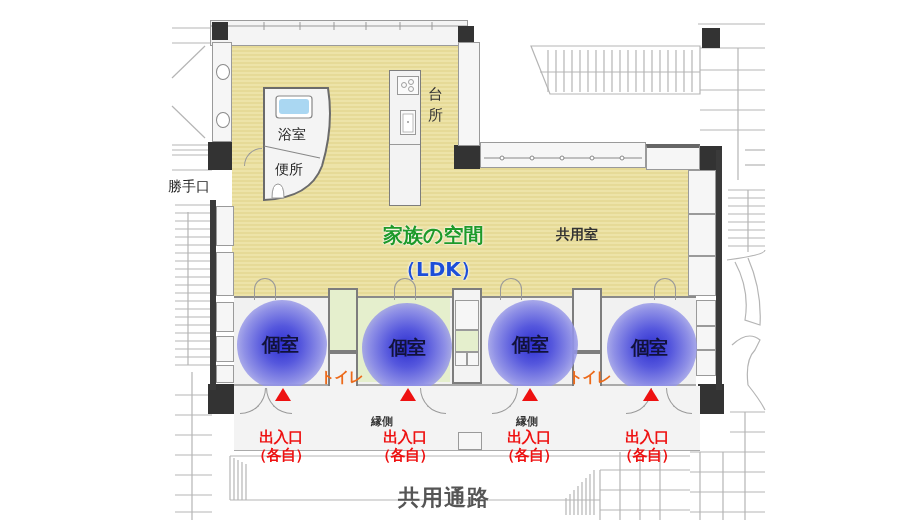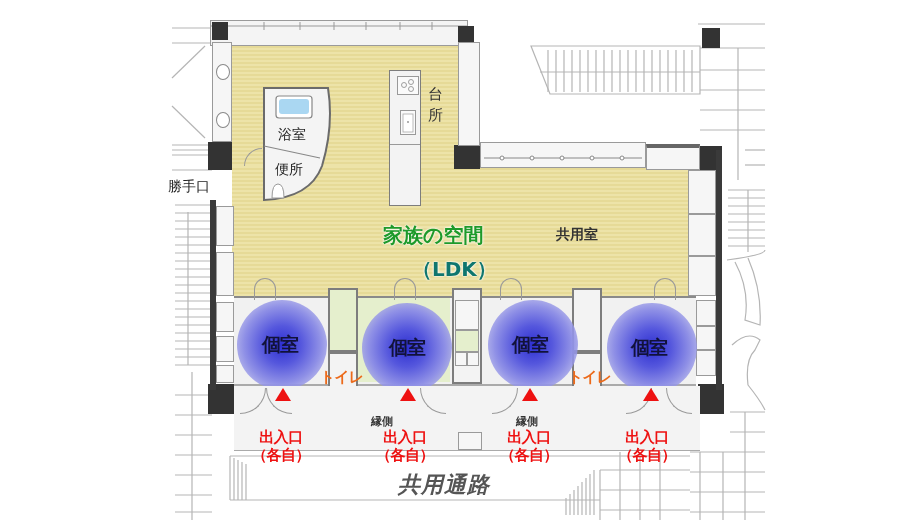--- a/index.html
+++ b/index.html
@@ -242,21 +242,21 @@
   <rect x="3" y="4" width="10" height="18" fill="#fff" stroke="#aaa" stroke-width="0.8"></rect>
   <circle cx="8" cy="12" r="1" fill="#999"></circle>
 </svg>
 <div class="abs" style="left:390px;top:144px;width:30px;height:1px;background:#999;"></div>
 <span class="label" style="left:428px;top:85px;font-size:15px;color:#333;font-weight:normal;">台</span>
 <span class="label" style="left:428px;top:106px;font-size:15px;color:#333;font-weight:normal;">所</span>
 
 <span class="label" style="left:168px;top:178px;font-size:14px;color:#222;font-weight:normal;background:#fff;">勝手口</span>
 
 <span class="label" style="left:383px;top:222px;font-size:20px;color:#1e9a2a;text-shadow:0 0 2px #fff,0 0 3px #fff;">家族の空間</span>
-<span class="label" style="left:412px;top:256px;font-size:20px;color:#0f766e;text-shadow:0 0 2px #fff,0 0 3px #fff;">（LDK）</span>
+<span class="label" style="left:396px;top:256px;font-size:20px;color:#1d4ed8;text-shadow:0 0 2px #fff,0 0 3px #fff;">（LDK）</span>
 <span class="label" style="left:556px;top:226px;font-size:14px;color:#333;">共用室</span>
 
 <div class="abs floor-room" style="left:234px;top:296px;width:462px;height:88px;"></div>
 <div class="abs" style="left:234px;top:296px;width:462px;height:2px;background:#8a8a8a;"></div>
 <div class="abs" style="left:234px;top:384px;width:462px;height:2px;background:#aaa;"></div>
 
 <div class="abs floor-green" style="left:332px;top:298px;width:118px;height:84px;"></div>
 
 <div class="abs panel" style="left:328px;top:288px;width:30px;height:64px;background:#e5efcd;"></div>
 <div class="abs panel" style="left:328px;top:352px;width:30px;height:64px;"></div>
@@ -322,13 +322,13 @@
 </div>
 <div class="label entry-label" style="left:492px;top:428px;width:74px;">
   <div>出入口</div>
   <div>（各自）</div>
 </div>
 <div class="label entry-label" style="left:610px;top:428px;width:74px;">
   <div>出入口</div>
   <div>（各自）</div>
 </div>
 
-<span class="label" style="left:398px;top:470px;font-size:22px;color:#555;letter-spacing:1px;font-style:italic;">共用通路</span>
+<span class="label" style="left:398px;top:483px;font-size:22px;color:#555;letter-spacing:1px;">共用通路</span>
 
 </body></html>

